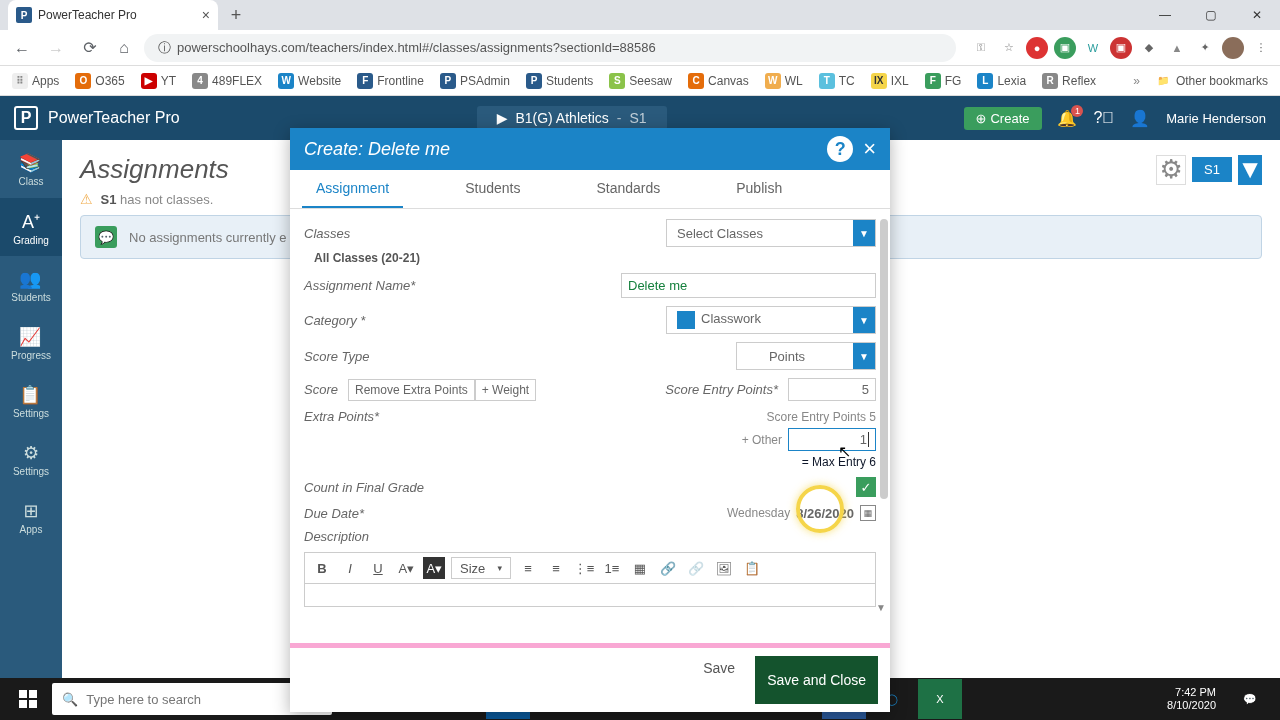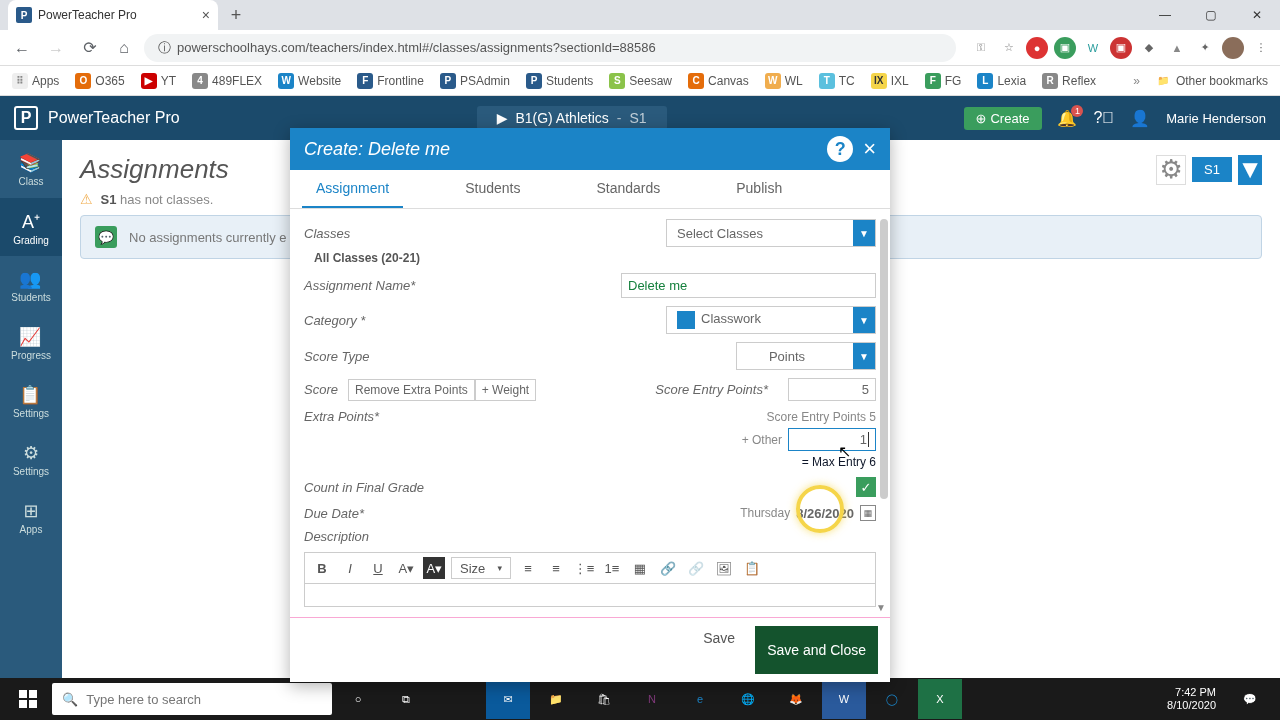--- a/index.html
+++ b/index.html
@@ -79,21 +79,21 @@
     .date-val { font-weight:bold; font-size:13px;}
     .cal-ic { width:16px;height:16px;border:1px solid #888;display:flex;align-items:center;justify-content:center;font-size:9px;}
     .sub-indent { padding-left: 10px; font-size:12px; font-weight:bold; color:#555; margin-top:-4px; margin-bottom:8px;}
 
     .highlight-ring { width:48px; height:48px; border:4px solid #f5d54a; border-radius:50%; position:absolute; box-shadow: 0 0 8px rgba(245,213,74,.7);}
 
     .rte-toolbar { border:1px solid #ccc; border-bottom:none; display:flex; align-items:center; padding:4px 6px; gap:6px; font-size:13px; color:#555;}
     .rte-toolbar > div { min-width:22px; height:22px; display:flex;align-items:center;justify-content:center;}
     .rte-body { border:1px solid #ccc; height:24px;}
 
-    .modal-footer { border-top:1px solid #f9a8d4; padding: 8px 12px; display:flex; justify-content:flex-end; gap:10px; font-size:14px;}
+    .modal-footer { border-top:5px solid #f9a8d4; padding: 8px 12px; display:flex; justify-content:flex-end; gap:10px; font-size:14px;margin-top:26px;}
     .btn-save { color:#555; padding:4px 10px;}
     .btn-save-close { background:#14532d; color:#fff; padding:16px 12px;}
 
     
     .taskbar { position:absolute; left:0; right:0; bottom:0; height:42px; background:#1a1a1a; display:flex; align-items:center; padding: 0 8px; gap:4px; color:#fff; font-size:11px;}
     .start { width:40px;height:40px;display:flex;align-items:center;justify-content:center;}
     .search { flex:0 0 280px; background:#fff; height:32px; border-radius:2px; display:flex;align-items:center; padding:0 10px; color:#767676; font-size:13px; gap:8px;}
     .tb-ic { width:44px; height:40px; display:flex;align-items:center;justify-content:center;}
     .clock { margin-left:auto; text-align:right; line-height:1.2; padding-right:8px;}
   </style>
@@ -325,21 +325,21 @@
       <div class="fld dd" style="width:140px">
         <div class="dd-txt" style="text-align:center;flex:1">Points</div>
         <div class="dd-ar">▼</div>
       </div>
     </div>
 
     <div class="row">
       <div class="lbl" style="width:44px">Score</div>
       <div class="pill-btn">Remove Extra Points</div>
       <div class="pill-btn" style="">+ Weight</div>
-      <div style="margin-left:auto;display:flex;align-items:center;gap:20px">
+      <div style="margin-left:auto;display:flex;align-items:center;gap:10px">
         <span style="font-style:italic">Score Entry Points*</span>
         <div class="num-input">5</div>
       </div>
     </div>
 
     <div class="row">
       <div class="lbl">Extra Points*</div>
       <div class="fld" style="text-align:right;font-size:12px;color:#888">Score Entry Points 5</div>
     </div>
     <div class="row" style="justify-content:flex-end;margin-top:-4px">
@@ -351,21 +351,21 @@
     </div>
 
     <div class="row" style="margin-top:4px">
       <div class="lbl">Count in Final Grade</div>
       <div class="fld checkbox-on">✓</div>
     </div>
 
     <div class="row">
       <div class="lbl">Due Date*</div>
       <div class="fld date-row">
-        <span class="date-day">Thursday</span>
+        <span class="date-day">Wednesday</span>
         <span class="date-val">8/26/2020</span>
         <div class="cal-ic">▦</div>
       </div>
     </div>
 
     <div class="row">
       <div class="lbl">Description</div>
     </div>
 
     <div class="rte-toolbar">

